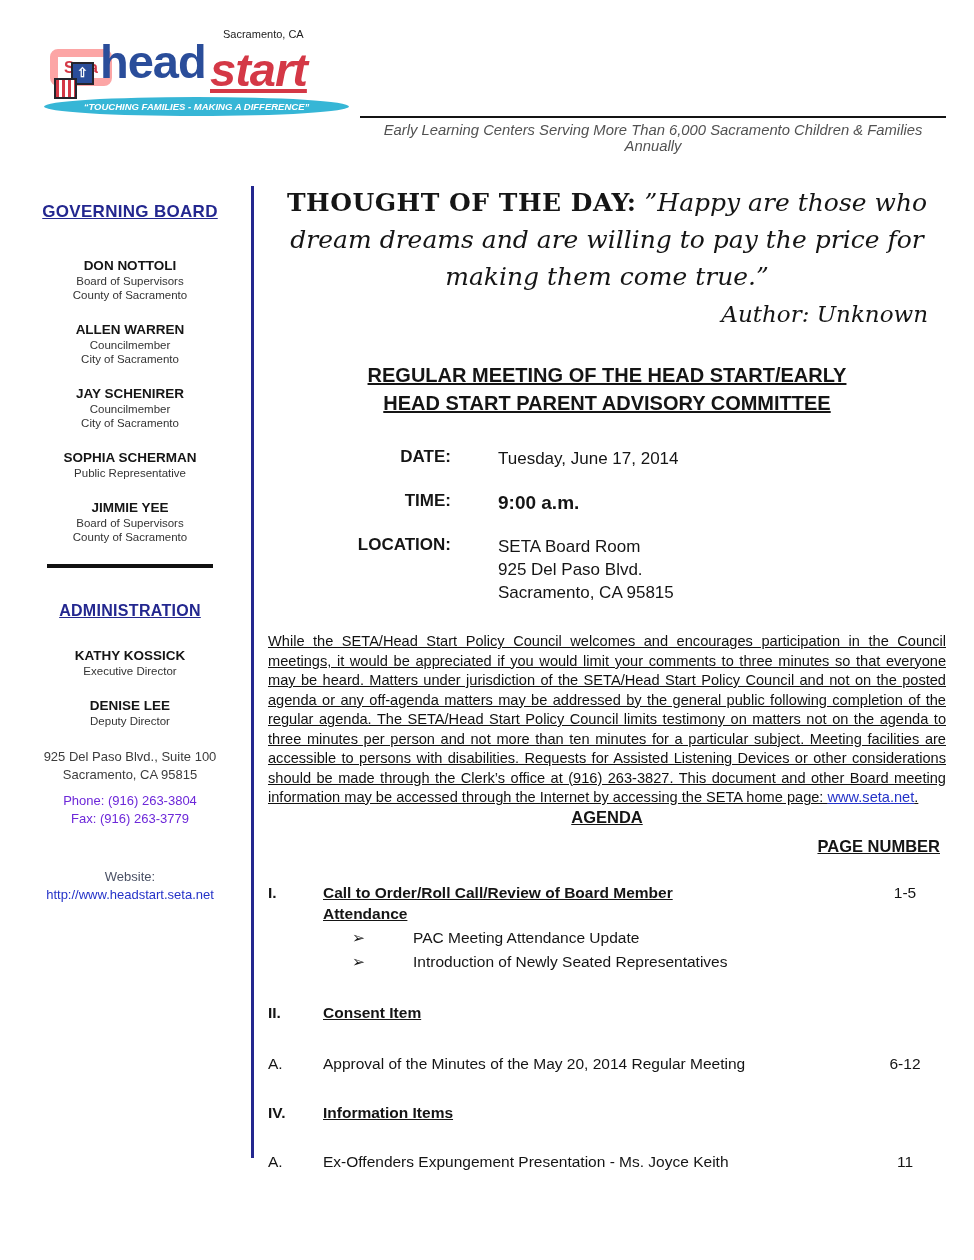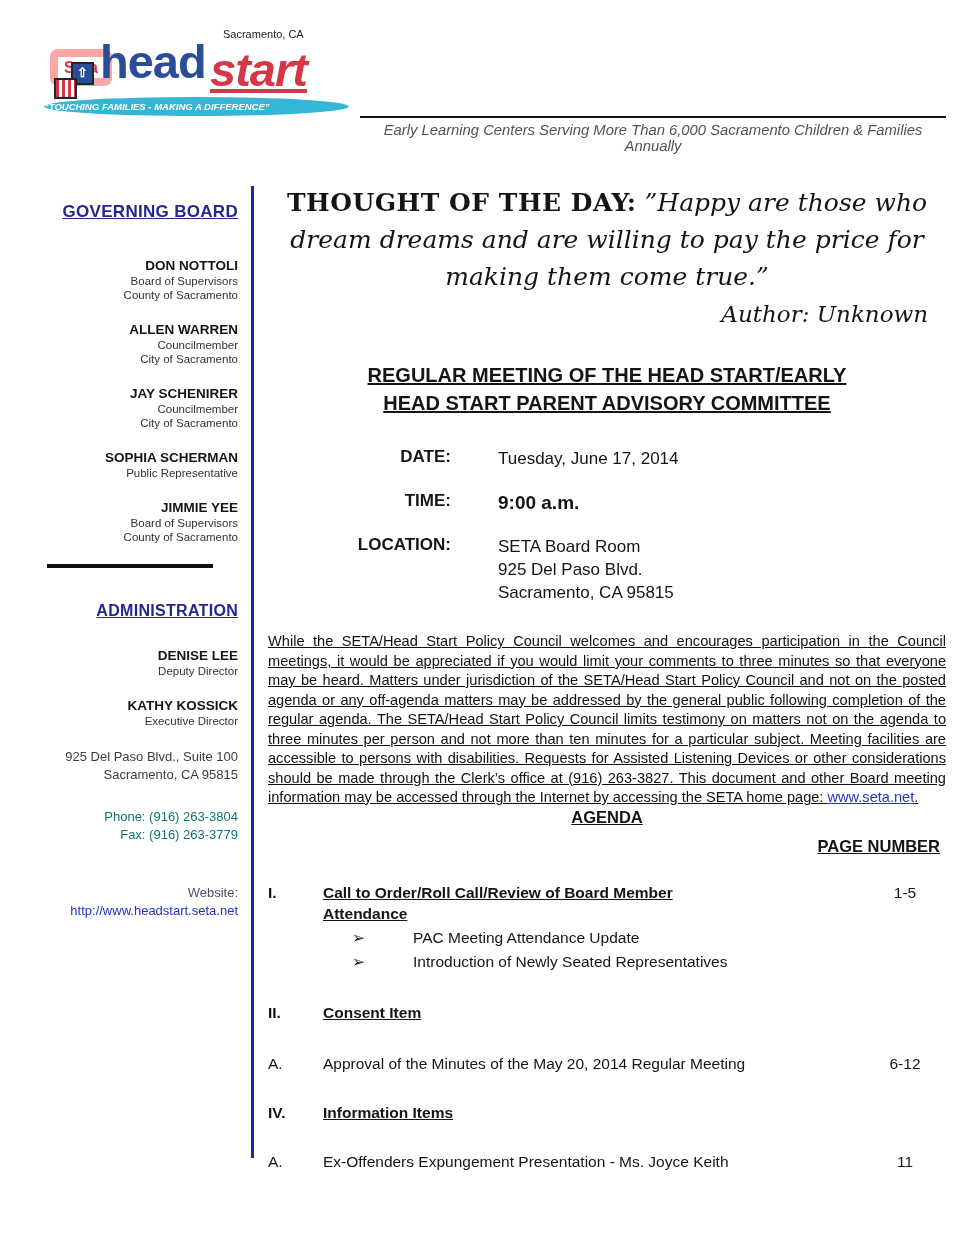--- a/index.html
+++ b/index.html
@@ -15,41 +15,41 @@
                text-align:center;line-height:18px;}
   .striped-block{position:absolute;left:16px;top:54px;width:19px;height:17px;border:2px solid #24242c;
                background:repeating-linear-gradient(90deg,#d43846 0 3px,#ffffff 3px 6px);}
   .word-head{position:absolute;left:62px;top:10px;font-size:47px;font-weight:bold;color:#2a4d9a;
              letter-spacing:-1px;}
   .word-start{position:absolute;left:172px;top:18px;font-size:47px;font-weight:bold;color:#d43846;
              letter-spacing:-1px;font-style:italic;text-decoration:underline;}
   .logo-loc{position:absolute;left:185px;top:4px;font-size:11px;color:#222;}
   .logo-banner{position:absolute;left:6px;top:73px;width:305px;height:19px;background:#36b6d6;
                border-radius:50%;color:#fff;font-size:9.5px;font-weight:bold;font-style:italic;
-               text-align:left;line-height:19px;white-space:nowrap;overflow:hidden;}
+               text-align:center;line-height:19px;white-space:nowrap;overflow:hidden;}
 
   
   .header-rule{position:absolute;left:360px;top:116px;width:586px;height:2px;background:#141414;}
   .header-subtitle{position:absolute;left:358px;top:122px;width:590px;font-style:italic;
                    font-size:14.8px;color:#525252;text-align:center;}
 
   
   .v-divider{position:absolute;left:251px;top:186px;width:3px;height:972px;background:#23278f;}
 
   
-  #sidebar{position:absolute;left:22px;top:202px;width:216px;text-align:right;}
+  #sidebar{position:absolute;left:22px;top:202px;width:216px;text-align:center;}
   .sb-heading{font-size:17px;font-weight:bold;color:#23278f;text-decoration:underline;
               margin:0 0 36px 0;letter-spacing:.3px;}
   .sb-heading.admin{margin:34px 0 28px 0;font-size:16px;}
   .member{margin-bottom:20px;}
   .member .name{font-size:13.5px;font-weight:bold;line-height:16px;display:block;}
   .member .role{font-size:11.5px;color:#333;line-height:14px;display:block;}
   .sb-divider{width:166px;height:4px;background:#111;margin:14px auto 0 auto;}
   .sb-address{font-size:13px;color:#3c3c3c;line-height:18px;margin-top:16px;}
-  .sb-phone{font-size:13px;color:#0f766e;line-height:18px;margin-top:24px;}
+  .sb-phone{font-size:13px;color:#6d28d9;line-height:18px;margin-top:8px;}
   .sb-web{font-size:13px;margin-top:40px;line-height:18px;}
   .sb-web .lbl{color:#4a5064;display:block;}
   .sb-web a{color:#2432c8;text-decoration:none;cursor:pointer;display:block;}
 
   
   #main{position:absolute;left:268px;top:184px;width:678px;}
 
   .thought{font-family:"DejaVu Serif",serif;font-size:25px;line-height:37px;text-align:center;}
   .thought .lbl{font-weight:bold;font-style:normal;letter-spacing:.5px;}
   .thought .qt{font-style:italic;}
@@ -131,26 +131,26 @@
       <span class="name">JIMMIE YEE</span>
       <span class="role">Board of Supervisors</span>
       <span class="role">County of Sacramento</span>
     </div>
 
     <div class="sb-divider"></div>
 
     <div class="sb-heading admin">ADMINISTRATION</div>
 
     <div class="member">
+      <span class="name">KATHY KOSSICK</span>
+      <span class="role">Executive Director</span>
+    </div>
+    <div class="member">
       <span class="name">DENISE LEE</span>
       <span class="role">Deputy Director</span>
-    </div>
-    <div class="member">
-      <span class="name">KATHY KOSSICK</span>
-      <span class="role">Executive Director</span>
     </div>
 
     <div class="sb-address">
       <div>925 Del Paso Blvd., Suite 100</div>
       <div>Sacramento, CA 95815</div>
     </div>
 
     <div class="sb-phone">
       <div>Phone: (916) 263-3804</div>
       <div>Fax: (916) 263-3779</div>

